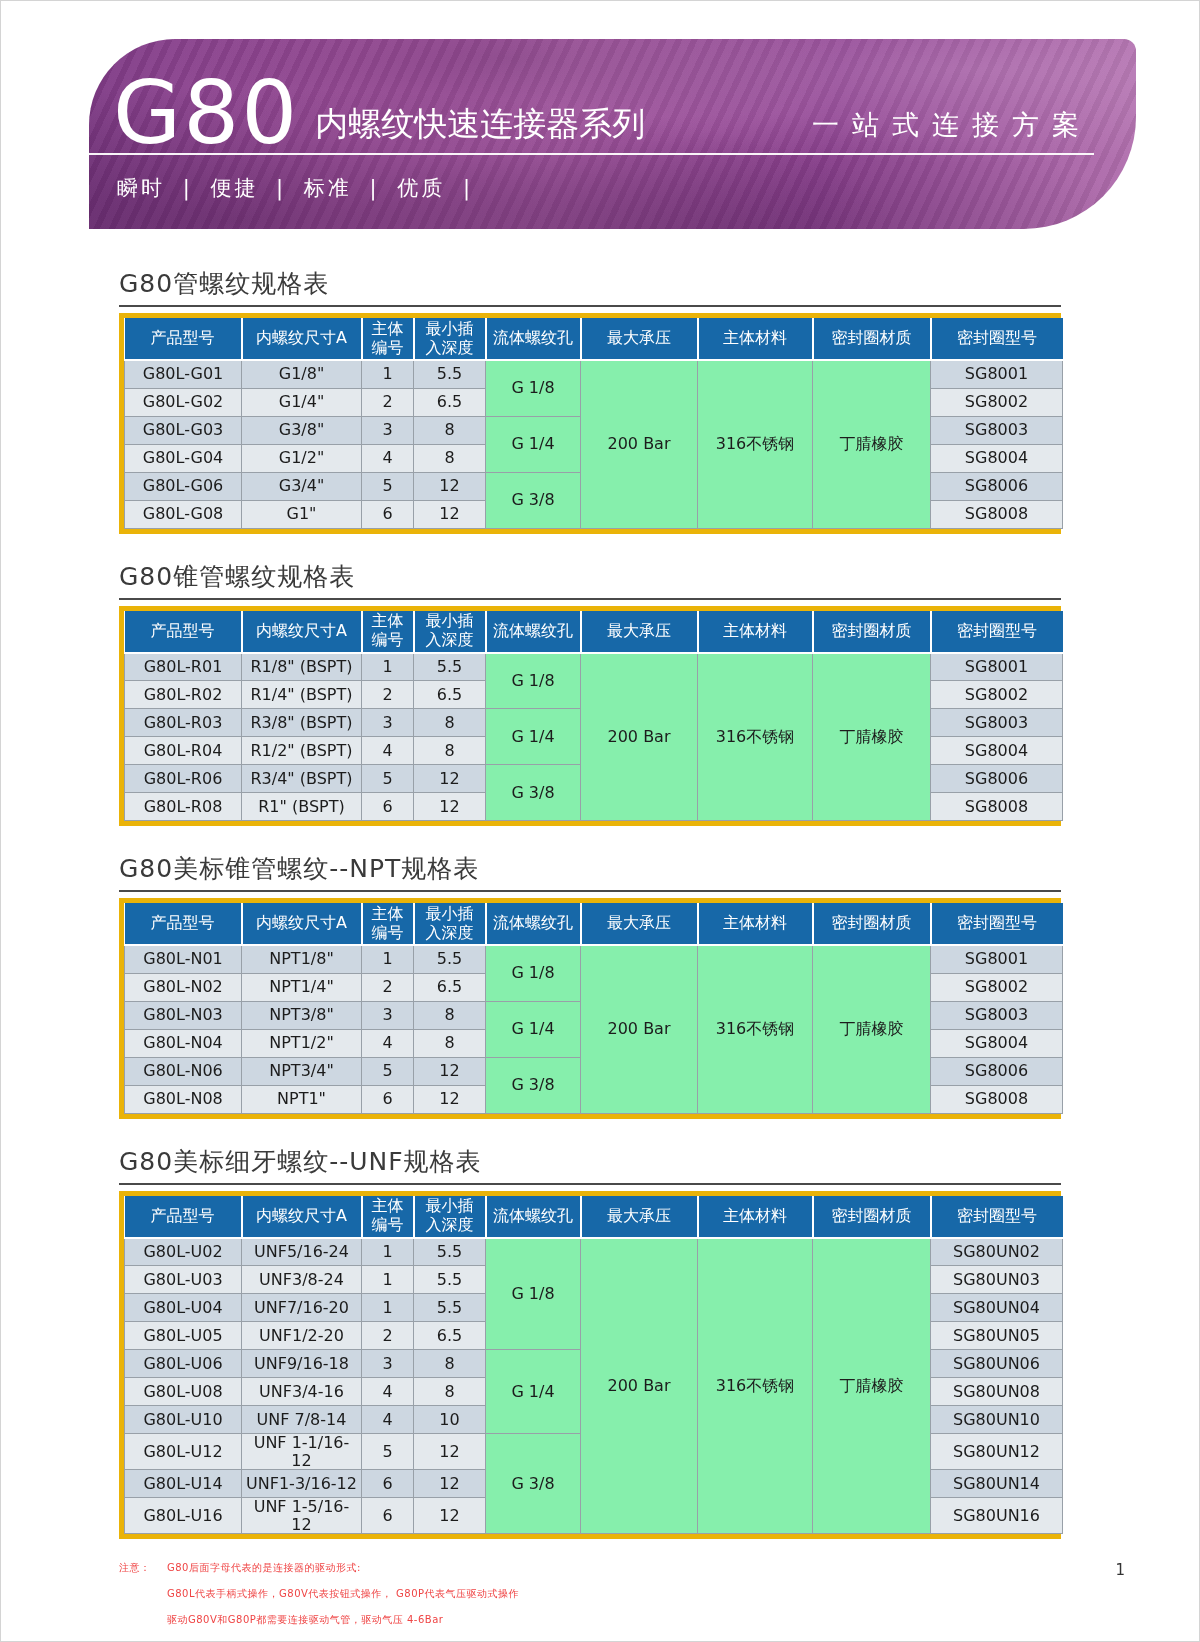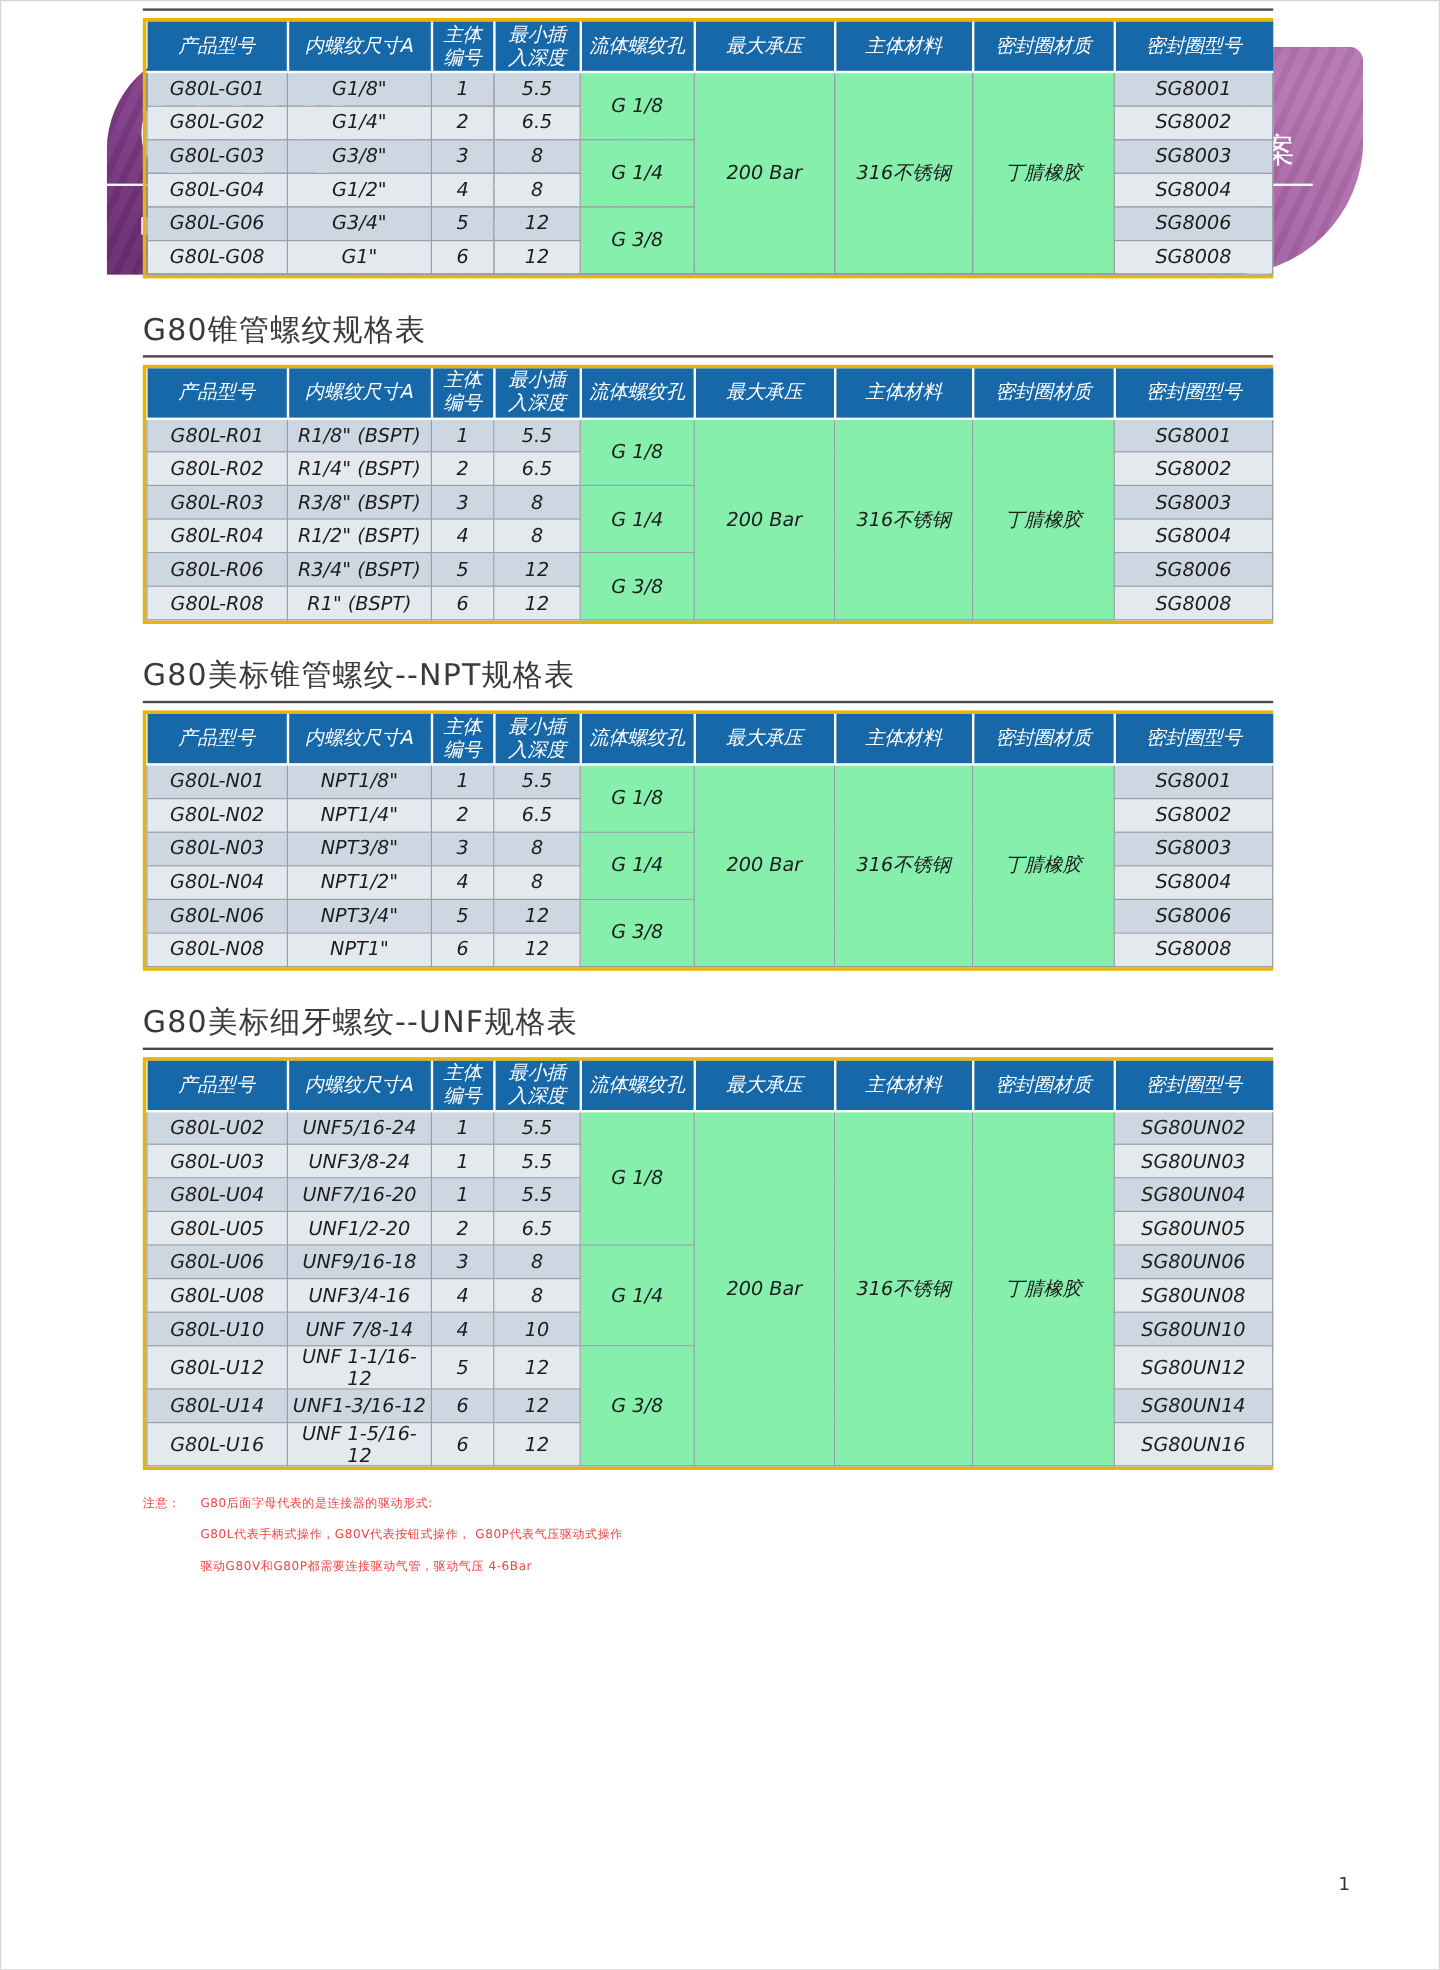--- a/index.html
+++ b/index.html
@@ -25,21 +25,21 @@
   .banner-g80 { font-size:88px; line-height:.92; letter-spacing:2px; font-weight:normal; }
   .banner-sub { font-size:33px; line-height:1; margin-left:16px; padding-bottom:14px; }
   .banner-slogan { position:absolute; right:44px; top:68px; font-size:27px; letter-spacing:13px; white-space:nowrap; }
   .banner-tagline { position:absolute; left:28px; top:114px; font-size:21px; letter-spacing:3px; word-spacing:8px; white-space:nowrap;margin-top:21px; }
 
   
   .content { position:absolute; left:118px; top:0; width:942px; }
   .section-title { font-size:25px; font-weight:normal; color:#3a3a3a; letter-spacing:1px; height:30px; line-height:30px; margin-top:28px; }
   .section-title.first { margin-top:268px; }
   .title-rule { margin-top:6px; height:2px; background:#4a4a4a; }
-  .table-wrap { margin-top:6px; border:3px solid #eab308;font-style:italic; }
+  .table-wrap { margin-top:6px; border:5px solid #eab308; }
   table.spec-table { width:100%; border-collapse:collapse; table-layout:fixed; }
   .spec-table th {
     background:#1768a8; color:#fff; font-weight:normal; font-size:16px;
     height:42px; text-align:center; vertical-align:middle;
     border:2px solid #fff; white-space:pre-line; line-height:1.18; padding:0;
   }
   .spec-table th:first-child { border-left:none; }
   .spec-table th:last-child { border-right:none; }
   .spec-table th { border-top:none; }
   .spec-table td {
@@ -66,20 +66,21 @@
     <div class="banner-main">
       <span class="banner-g80">G80</span>
       <span class="banner-sub">内螺纹快速连接器系列</span>
     </div>
     <div class="banner-slogan">一站式连接方案</div>
     <div class="banner-line"></div>
     <div class="banner-tagline">瞬时 | 便捷 | 标准 | 优质 |</div>
   </div>
 
   <div class="content">
+      <h2 class="section-title first">G80管螺纹规格表</h2>
       <div class="title-rule"></div>
       <div class="table-wrap">
         <table class="spec-table">
           <colgroup>
             <col class="w0">
             <col class="w1">
             <col class="w2">
             <col class="w3">
             <col class="w4">
             <col class="w5">

